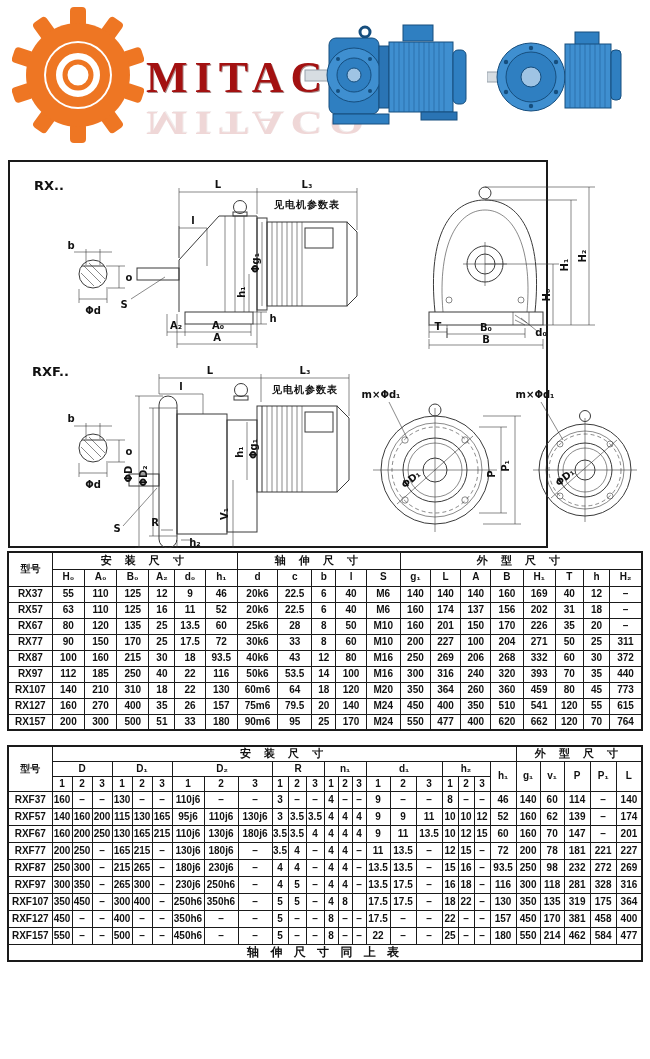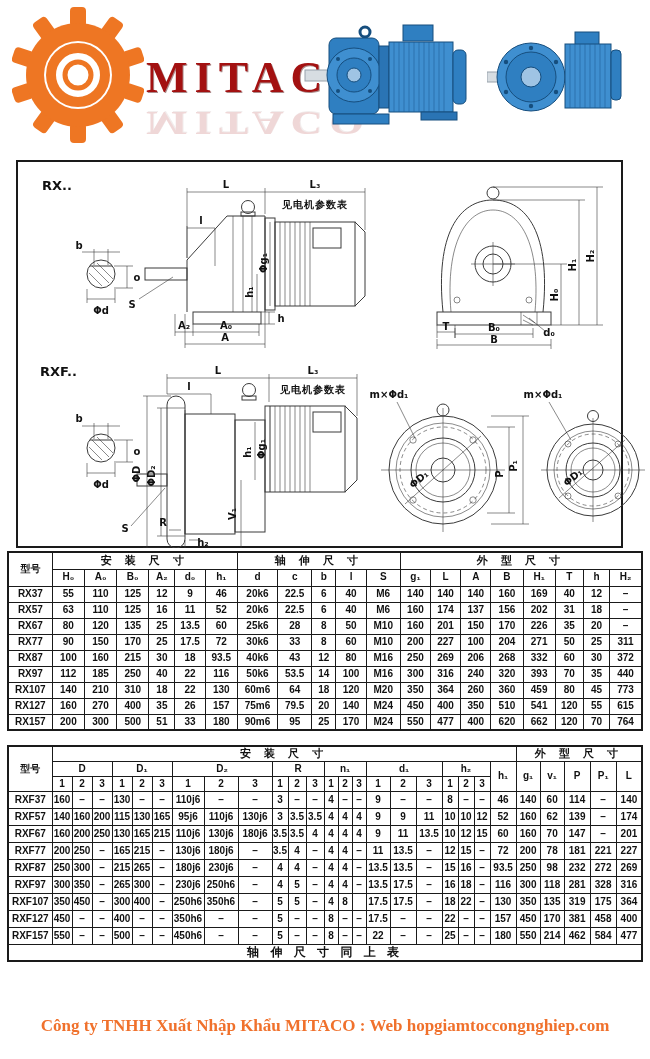--- a/index.html
+++ b/index.html
@@ -9,21 +9,21 @@
   
   .hdr{position:absolute;left:0;top:0;width:650px;height:152px;background:#fff}
   .logo{position:absolute;left:12px;top:4px}
   .brand{position:absolute;left:146px;top:52px;font-family:"Liberation Serif",serif;
          font-weight:700;font-size:44px;letter-spacing:7px;color:#a31111;
          text-shadow:1px 1px 0 rgba(70,0,0,.45);white-space:nowrap}
   .brand-reflect{top:97px;transform:scaleY(-.75);opacity:.16;filter:blur(.4px)}
   .gm1{position:absolute;left:303px;top:20px}
   .gm2{position:absolute;left:487px;top:30px}
   
-  .panel{position:absolute;left:16px;top:160px;width:607px;height:388px;border:2px solid #1a1a1a;background:#fff}
+  .panel{position:absolute;left:8px;top:160px;width:540px;height:388px;border:2px solid #1a1a1a;background:#fff}
   .sec-title{position:absolute;font-weight:700;font-size:13px;color:#111;font-family:"DejaVu Sans",sans-serif}
   #rx-title{left:24px;top:16px}
   #rxf-title{left:22px;top:202px}
   .drawing{position:absolute;left:1px}
   #rx-svg{top:0}
   #rxf-svg{top:190px}
   .drawing path,.drawing rect,.drawing circle,.drawing line{fill:none;stroke:#3a3a3a;stroke-width:1}
   .drawing .thin{stroke-width:.6}
   .dim{font-family:"DejaVu Sans",sans-serif;font-size:10px;font-weight:700;fill:#111;
        text-anchor:middle;stroke:none}
@@ -847,14 +847,13 @@
           <td>462</td>
           <td>584</td>
           <td>477</td>
         </tr>
         <tr>
           <td colspan="28" class="note-row">轴 伸 尺 寸 同 上 表</td>
         </tr>
       </tbody>
     </table>
 
-  <div class="footer">Công ty TNHH Xuất Nhập Khẩu MITACO : Web hopgiamtoccongnghiep.com</div>
 </div>
 
 </body></html>

